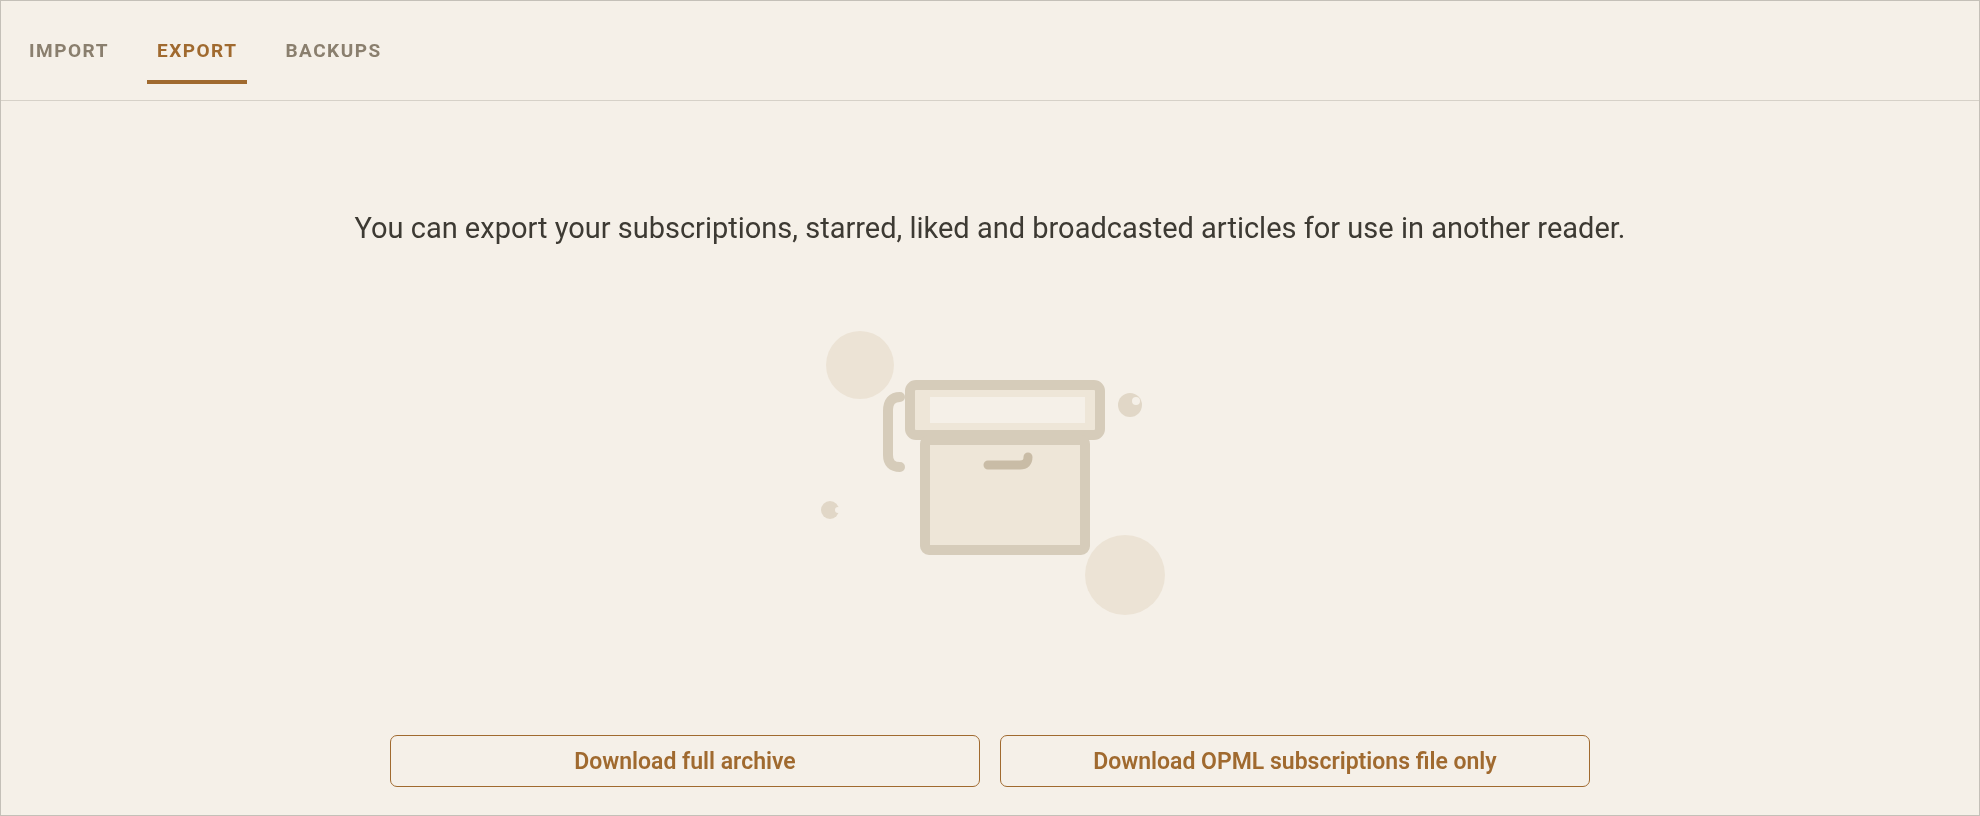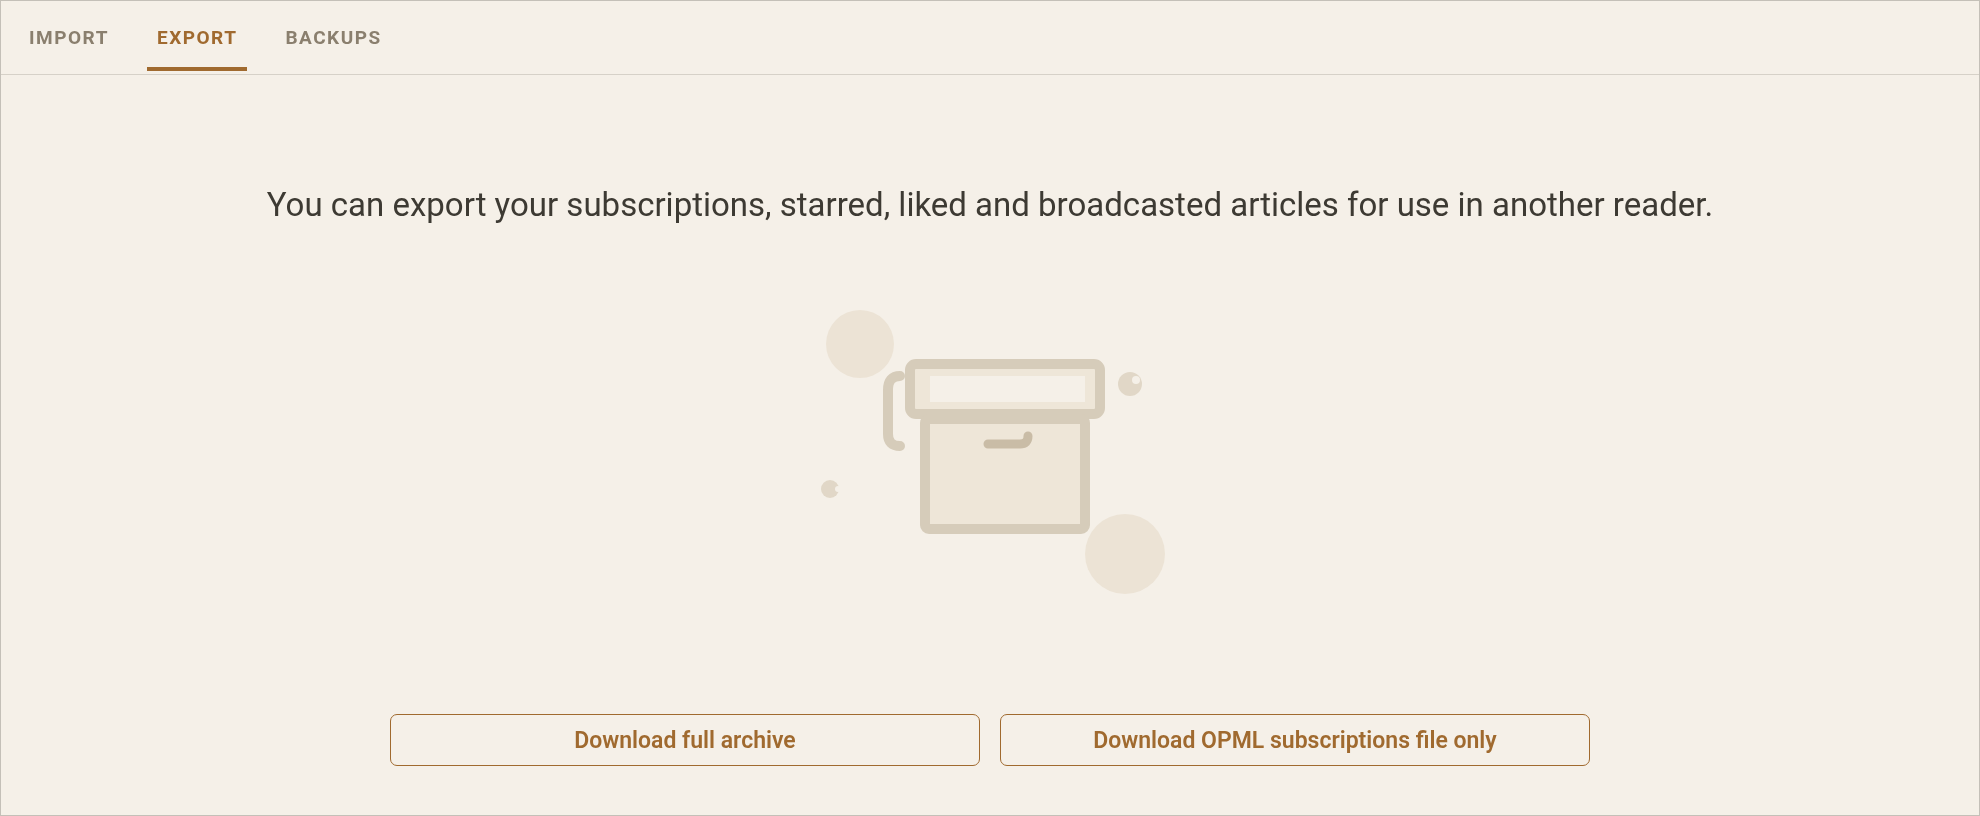--- a/index.html
+++ b/index.html
@@ -9,21 +9,21 @@
     }
     body {
       font-family: -apple-system, BlinkMacSystemFont, "Segoe UI", Roboto, Helvetica, Arial, sans-serif;
       background: #f5f0e8;
       width: 1980px;
       height: 816px;
       border: 1px solid #c4c0b8;
     }
     .tabs {
       display: flex;
-      padding: 3px 18px;
+      padding: 16px 18px;
       border-bottom: 1px solid #d6d1c8;
       gap: 28px;
     }
     .tab {
       padding: 22px 10px 18px 10px;
       font-size: 19px;
       font-weight: 700;
       letter-spacing: 1.5px;
       color: #8a7f6e;
       cursor: pointer;
@@ -31,21 +31,21 @@
     }
     .tab.active {
       color: #a06a2f;
       border-bottom-color: #a06a2f;
     }
     .content {
       text-align: center;
       padding-top: 110px;
     }
     .description {
-      font-size: 33px;
+      font-size: 29px;
       color: #3d3a33;
       font-weight: 400;
     }
     .illustration {
       margin: 80px auto 0 auto;
       width: 520px;
       height: 320px;
       position: relative;
     }
     .buttons {

